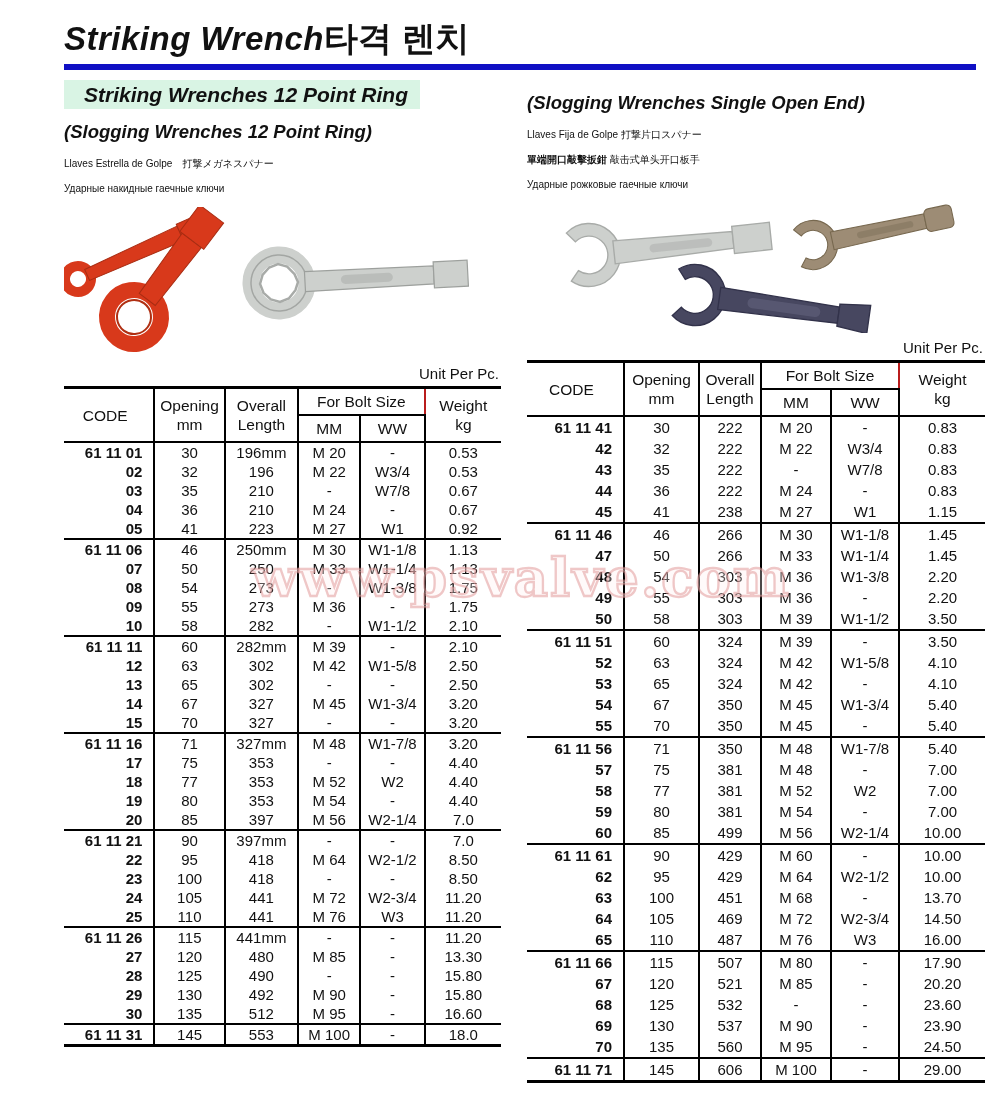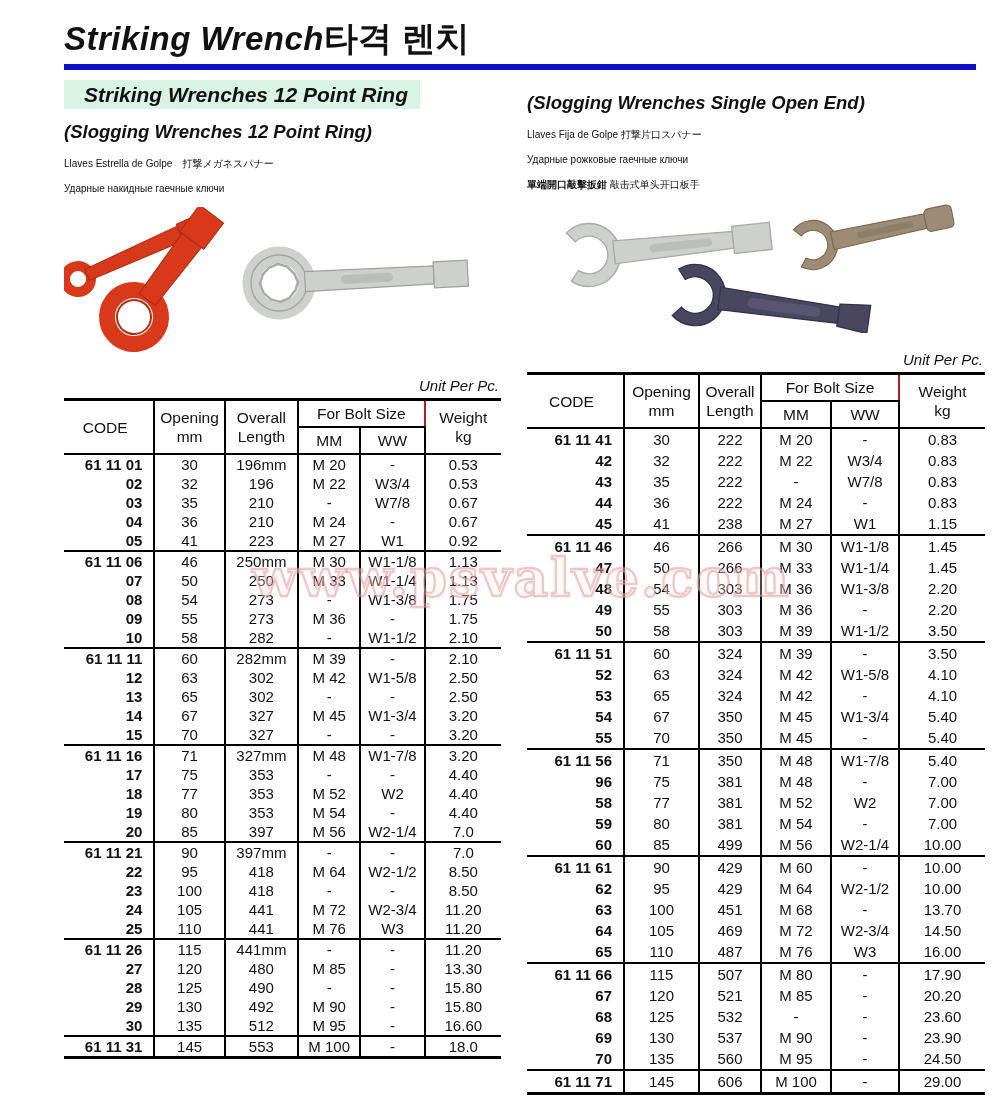--- a/index.html
+++ b/index.html
@@ -31,21 +31,21 @@
     font-size:21px;font-weight:bold;font-style:italic;padding:2px 12px 2px 20px;line-height:25px;}
   .section-subheading{font-size:18.5px;font-weight:bold;font-style:italic;margin:12px 0 8px;line-height:22px;}
   .lang-line{font-size:10px;line-height:25px;white-space:nowrap;}
   .lang-zh{font-weight:bold;}
   .lang-zh .zh-light{font-weight:normal;}
 
   .photo{position:relative;margin-top:6px;}
   .photo-left{height:152px;}
   .photo-right{height:130px;}
 
-  .unit-label{text-align:right;font-size:15px;margin:18px 2px 4px 0;font-style:italic;}
+  .unit-label{text-align:right;font-size:15px;margin:6px 2px 4px 0;}
 
   table.spec-table{border-collapse:collapse;table-layout:fixed;width:100%;
     border-top:3px solid #000;border-bottom:3px solid #000;font-size:15px;}
   .spec-table thead{border-bottom:2px solid #000;}
   .spec-table tbody{border-top:2px solid #000;}
   .spec-table th{font-weight:normal;font-size:15.5px;text-align:center;padding:3px 1px;line-height:19px;}
   .spec-table td{padding:0 2px;text-align:center;}
   .t-left td{line-height:19px;height:19px;}
   .t-right td{line-height:21px;height:21px;}
   .spec-table .c0{border-right:2px solid #000;text-align:right;padding-right:11px;font-weight:bold;}
@@ -390,25 +390,25 @@
           <td class="c4">-</td>
           <td class="c5">18.0</td>
         </tr>
       </tbody>
     </table>
 </div>
 
 <div class="section section-right">
   <div class="section-subheading">(Slogging Wrenches Single Open End)</div>
   <div class="lang-line">Llaves Fija de Golpe 打撃片口スパナー</div>
-  <div class="lang-line">Ударные рожковые гаечные ключи</div>
   <div class="lang-line lang-zh">
     <span>單端開口敲擊扳鉗</span>
     <span class="zh-light">敲击式单头开口板手</span>
   </div>
+  <div class="lang-line">Ударные рожковые гаечные ключи</div>
 
   <div class="photo photo-right">
     <svg width="458" height="130" viewBox="0 0 458 130">
 
       <g transform="translate(62,52) rotate(-6) scale(1.05)">
         <path d="M -19.3 23 A 30 30 0 1 0 -19.3 -23 L -11.6 -13.8 A 18 18 0 1 1 -11.6 13.8 Z" fill="var(--wrench-silver)" stroke="#a8aba8" stroke-width="1.3"></path>
         <path d="M 24 -11 L 138 -8 L 138 8 L 24 11 Z" fill="var(--wrench-silver)" stroke="#a8aba8" stroke-width="1.3"></path>
         <rect x="138" y="-13" width="36" height="26" fill="var(--wrench-silver)" stroke="#a8aba8" stroke-width="1.3"></rect>
         <rect x="58" y="-4" width="60" height="8" rx="4" fill="#b5b8b5" opacity="0.75"></rect>
       </g>
@@ -585,21 +585,21 @@
       <tbody>
         <tr>
           <td class="c0">61 11 56</td>
           <td class="c1">71</td>
           <td class="c2">350</td>
           <td class="c3">M 48</td>
           <td class="c4">W1-7/8</td>
           <td class="c5">5.40</td>
         </tr>
         <tr>
-          <td class="c0">96</td>
+          <td class="c0">57</td>
           <td class="c1">75</td>
           <td class="c2">381</td>
           <td class="c3">M 48</td>
           <td class="c4">-</td>
           <td class="c5">7.00</td>
         </tr>
         <tr>
           <td class="c0">58</td>
           <td class="c1">77</td>
           <td class="c2">381</td>

